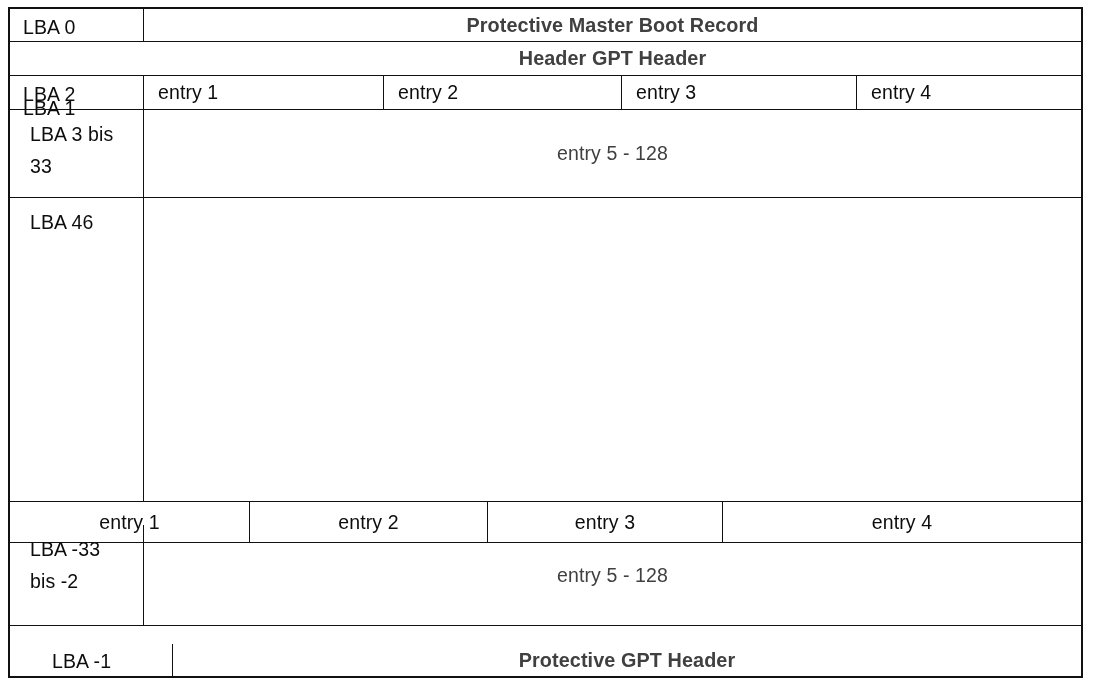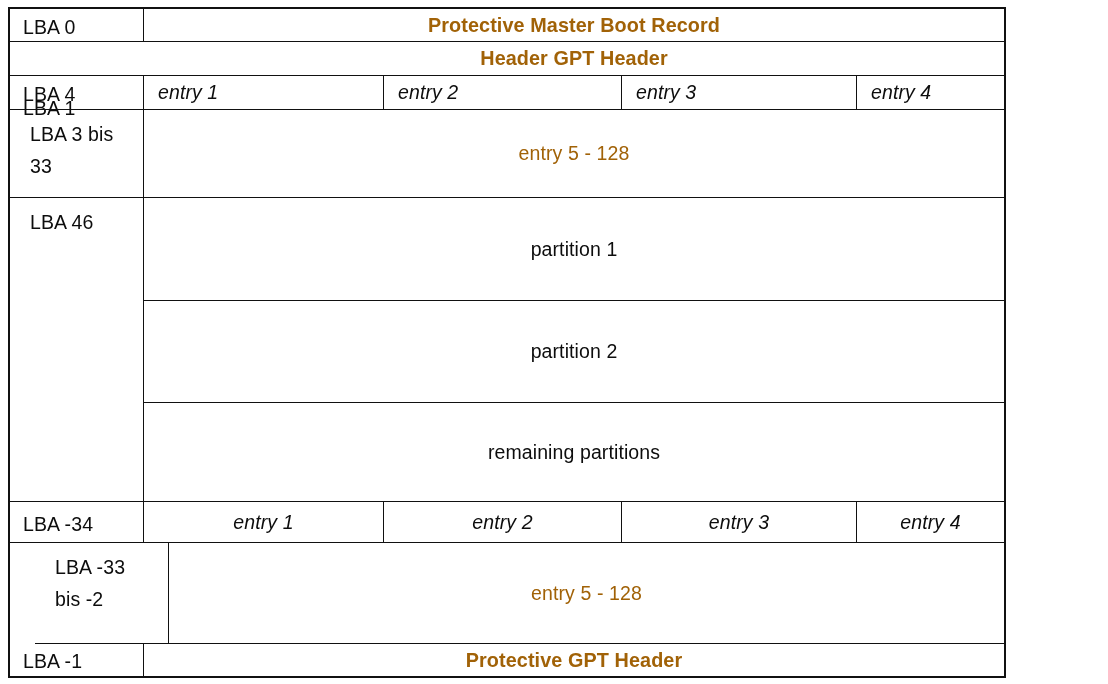--- a/index.html
+++ b/index.html
@@ -12,21 +12,21 @@
     height: 684px;
     font-family: "Liberation Sans", sans-serif;
     color: #0d0d0d;
     overflow: hidden;
   }
 
   #gpt-diagram {
     position: absolute;
     left: 8px;
     top: 7px;
-    width: 998px;
+    width: 1075px;
     height: 671px;
     box-sizing: border-box;
     border: 2px solid #111111;
     background: #ffffff;
   }
 
   .diagram-row {
     position: absolute;
     left: 0;
     right: 0;
@@ -56,42 +56,41 @@
   }
 
   .content-cell {
     box-sizing: border-box;
     flex: 1 1 auto;
     display: flex;
     align-items: center;
     justify-content: center;
     font-size: 19.5px;
     letter-spacing: 0.1px;
-    color: #a16207;
+    color: #404040;
   }
   .content-cell.bold {
     font-weight: bold;
     font-size: 19.8px;
   }
 
   
   .entry-strip {
     box-sizing: border-box;
     flex: 1 1 auto;
     display: flex;
     flex-direction: row;
   }
   .entry-strip .entry-cell {
     box-sizing: border-box;
     display: flex;
     align-items: center;
     font-size: 19.5px;
     letter-spacing: 0.1px;
     border-right: 1.4px solid #111111;
-    font-style: italic;
   }
   .entry-strip .entry-cell:last-child {
     border-right: none;
   }
   .entry-strip.align-left .entry-cell { justify-content: flex-start; padding-left: 14px; }
   .entry-strip.align-center .entry-cell { justify-content: center; }
 
   .ec-1 { flex: 0 0 240px; }
   .ec-2 { flex: 0 0 238px; }
   .ec-3 { flex: 0 0 235px; }
@@ -130,58 +129,52 @@
     <div class="lba-cell" style="padding-top:3px;">LBA 0</div>
     <div class="content-cell bold">Protective Master Boot Record</div>
   </div>
 
   <div class="diagram-row with-bottom-rule" style="top:33px; height:34px;">
     <div class="lba-cell" style="padding-top:3px;margin-top:48px;">LBA 1</div>
     <div class="content-cell bold">Header GPT Header</div>
   </div>
 
   <div class="diagram-row with-bottom-rule" style="top:67px; height:34px;">
-    <div class="lba-cell" style="padding-top:3px;">LBA 4</div>
+    <div class="lba-cell" style="padding-top:3px;">LBA 2</div>
     <div class="entry-strip align-left">
       <div class="entry-cell ec-1">entry 1</div>
       <div class="entry-cell ec-2">entry 2</div>
       <div class="entry-cell ec-3">entry 3</div>
       <div class="entry-cell ec-4">entry 4</div>
     </div>
   </div>
 
   <div class="diagram-row with-bottom-rule" style="top:101px; height:88px;">
     <div class="lba-cell spanning">LBA 3 bis
 33</div>
     <div class="content-cell">entry 5 - 128</div>
   </div>
 
   <div class="diagram-row with-bottom-rule" id="row-lba34" style="top:189px; height:304px;">
     <div class="lba-cell spanning">LBA 46</div>
-    <div class="partition-stack">
-      <div class="partition-subrow" style="height:103px;">partition 1</div>
-      <div class="partition-subrow" style="height:102px;">partition 2</div>
-      <div class="partition-subrow" style="flex:1 1 auto;">remaining partitions</div>
-    </div>
   </div>
 
   <div class="diagram-row with-bottom-rule" style="top:493px; height:41px;">
-    <div class="lba-cell" style="padding-top:7px;">LBA -34</div>
     <div class="entry-strip align-center">
       <div class="entry-cell ec-1">entry 1</div>
       <div class="entry-cell ec-2">entry 2</div>
       <div class="entry-cell ec-3">entry 3</div>
       <div class="entry-cell ec-4">entry 4</div>
     </div>
   </div>
 
-  <div class="diagram-row with-bottom-rule" style="top:534px; height:101px;margin-left:25px;">
+  <div class="diagram-row with-bottom-rule" style="top:516px; height:101px;">
     <div class="lba-cell spanning">LBA -33
 bis -2</div>
     <div class="content-cell">entry 5 - 128</div>
   </div>
 
   <div class="diagram-row" style="top:635px; height:32px;">
-    <div class="lba-cell" style="padding-top:2px;">LBA -1</div>
+    <div class="lba-cell" style="padding-top:2px;margin-left:29px;">LBA -1</div>
     <div class="content-cell bold">Protective GPT Header</div>
   </div>
 
 </div>
 
 </body></html>

